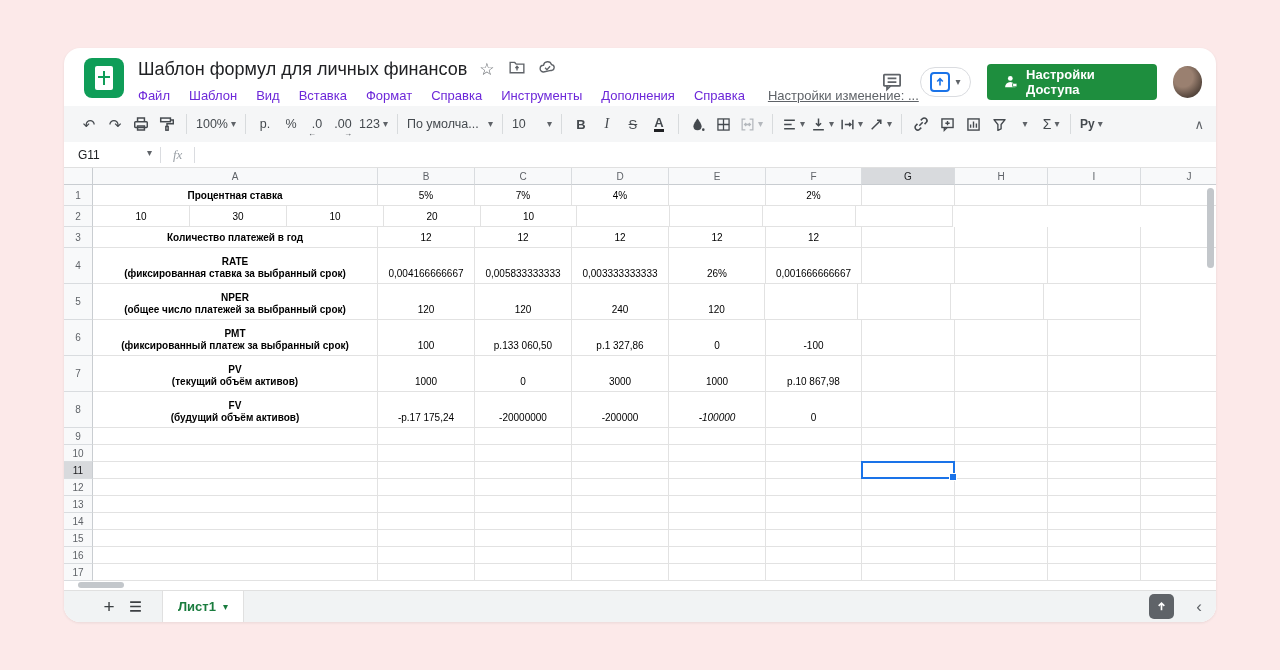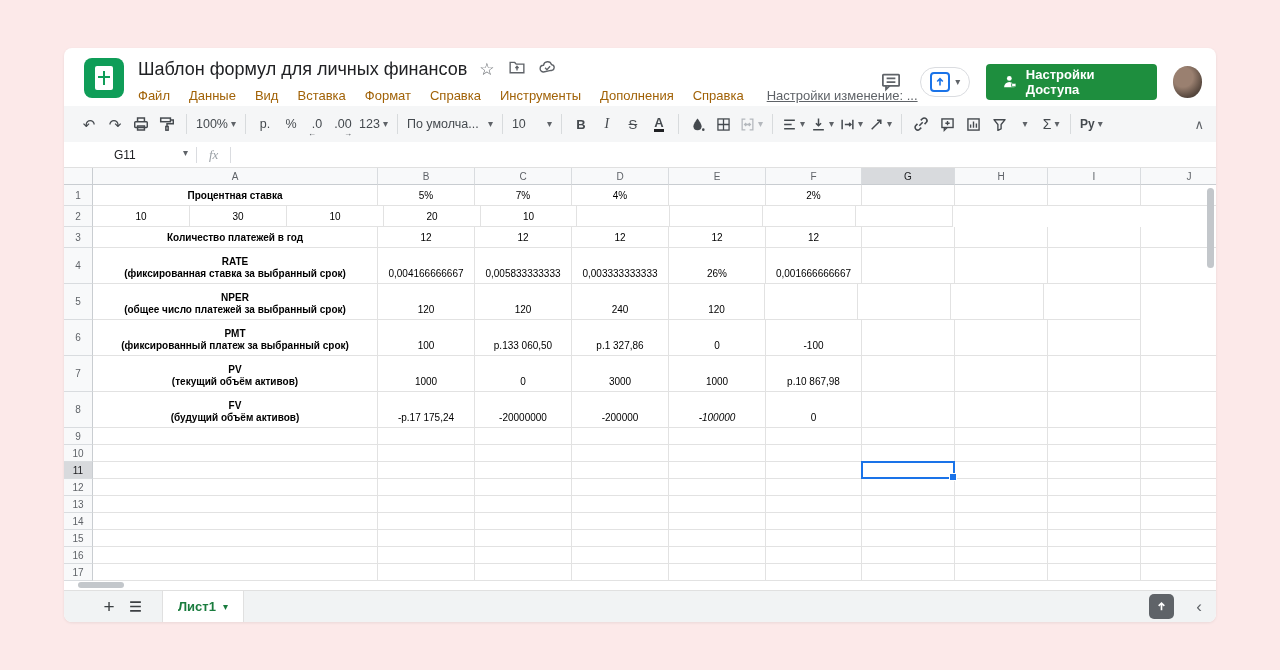--- a/index.html
+++ b/index.html
@@ -1,37 +1,37 @@
 <!DOCTYPE html>
 <html><head>
 <meta charset="utf-8">
 <style>
   * { box-sizing: border-box; margin: 0; padding: 0; }
   html,body { width:1280px; height:670px; overflow:hidden;
     font-family:"Liberation Sans","DejaVu Sans",sans-serif; background:#fce9e9; }
   .card { position:absolute; left:64px; top:48px; width:1152px; height:574px;
-    background:#fff; border-radius:8px; overflow:hidden; box-shadow:0 1px 3px rgba(0,0,0,.08);
+    background:#fff; border-radius:16px; overflow:hidden; box-shadow:0 1px 3px rgba(0,0,0,.08);
     display:flex; flex-direction:column; }
 
   
   .hdr { height:58px; display:flex; align-items:flex-start; padding:8px 14px 0 20px; }
   .logo { width:40px; height:40px; margin-top:2px; background:#0f9d58; border-radius:8px;
     display:flex; align-items:center; justify-content:center; flex:0 0 auto; }
   .logo .sheetg { width:18px; height:24px; background:#fff; border-radius:2px; position:relative; }
   .logo .sheetg::before { content:""; position:absolute; left:3px; top:5px; right:3px; bottom:5px;
     background:
       linear-gradient(#0f9d58,#0f9d58) 0 45%/100% 2px no-repeat,
       linear-gradient(#0f9d58,#0f9d58) 50% 0/2px 100% no-repeat; }
   .titleblock { margin-left:14px; flex:1 1 auto; min-width:0; }
   .titlerow { display:flex; align-items:center; gap:12px; height:26px; }
   .doc-title { font-size:18px; color:#202124; white-space:nowrap; }
   .doc-icons { display:flex; align-items:center; gap:14px; color:#5f6368; }
   .star { font-size:17px; line-height:1; cursor:default; }
   .menurow { display:flex; align-items:center; gap:19px; height:24px; margin-top:1px; }
-  .menu-item { font-size:13px; color:#a16207; cursor:default; }
+  .menu-item { font-size:13px; color:#6d28d9; cursor:default; }
   .last-edit { font-size:13px; color:#5f6368; text-decoration:underline; margin-left:4px; white-space:nowrap; }
   .hdr-right { margin-left:auto; display:flex; align-items:center; gap:16px; padding-top:8px; }
   .iconbtn { width:28px; height:28px; display:flex; align-items:center; justify-content:center; }
   .sharepill { height:30px; border:1px solid #dadce0; border-radius:15px; background:#fff;
     display:flex; align-items:center; gap:5px; padding:0 9px; }
   .bluebox { width:20px; height:20px; border:2px solid #1a73e8; border-radius:4px;
     display:flex; align-items:center; justify-content:center; }
   .caret { font-size:10px; color:#5f6368; line-height:1; }
   .greenbtn { height:36px; background:#1e8e3e; border-radius:4px; color:#fff;
     display:flex; align-items:center; gap:9px; padding:0 16px; font-size:13px; font-weight:700; }
@@ -52,21 +52,21 @@
   .tb-italic { font-style:italic; font-family:"Liberation Serif","DejaVu Serif",serif; font-size:14px; }
   .tb-strike { text-decoration:line-through; font-size:13px; }
   .tb-color { font-size:13px; font-weight:700; border-bottom:3px solid #202124; line-height:13px; height:16px; }
   .muted { color:#b4b8bd; }
   .tb-input { font-weight:700; font-size:12px; }
   .collapse { margin-left:auto; color:#5f6368; font-size:13px; }
 
   
   .fbar { height:26px; display:flex; align-items:center; border-bottom:1px solid #e0e0e0; flex:0 0 auto; }
   .namebox { width:96px; display:flex; justify-content:space-between;
-    padding:0 8px 0 14px; font-size:12px; color:#202124;margin-left:36px; }
+    padding:0 8px 0 14px; font-size:12px; color:#202124; }
   .fdiv { width:1px; height:16px; background:#dadce0; }
   .fx { font-style:italic; font-family:"Liberation Serif","DejaVu Serif",serif;
     color:#9aa0a6; font-size:13px; margin:0 12px; }
 
   
   .gridarea { position:relative; flex:1 1 auto; background:#fff; overflow:hidden; }
   .g-row { display:flex; }
   .g-corner { background:#f8f9fa; border-right:1px solid #c9cdd1; border-bottom:1px solid #c9cdd1; flex:0 0 auto; }
   .g-colh { background:#f8f9fa; border-right:1px solid #d9dcdf; border-bottom:1px solid #c9cdd1;
     color:#5f6368; font-size:10px; display:flex; align-items:center; justify-content:center; flex:0 0 auto; }
@@ -121,21 +121,21 @@
           <span>
             <svg width="17" height="13" viewBox="0 0 15 11" fill="none" stroke="#5f6368" stroke-width="1.2">
               <path d="M4 9.5 a3 3 0 0 1 0 -6 a3.6 3.6 0 0 1 7 -0.6 a2.6 2.6 0 0 1 -0.5 5.2 Z"></path>
               <path d="M5.4 5.8 L7 7.4 L9.8 4.4"></path>
             </svg></span>
         </span>
       </div>
       <div class="menurow">
 
         <span class="menu-item">Файл</span>
-          <span class="menu-item">Данные</span>
+          <span class="menu-item">Шаблон</span>
           <span class="menu-item">Вид</span>
           <span class="menu-item">Вставка</span>
           <span class="menu-item">Формат</span>
           <span class="menu-item">Справка</span>
           <span class="menu-item">Инструменты</span>
           <span class="menu-item">Дополнения</span>
           <span class="menu-item">Справка</span>
           <span class="last-edit">Настройки изменение: ...</span>
       </div>
     </div>

